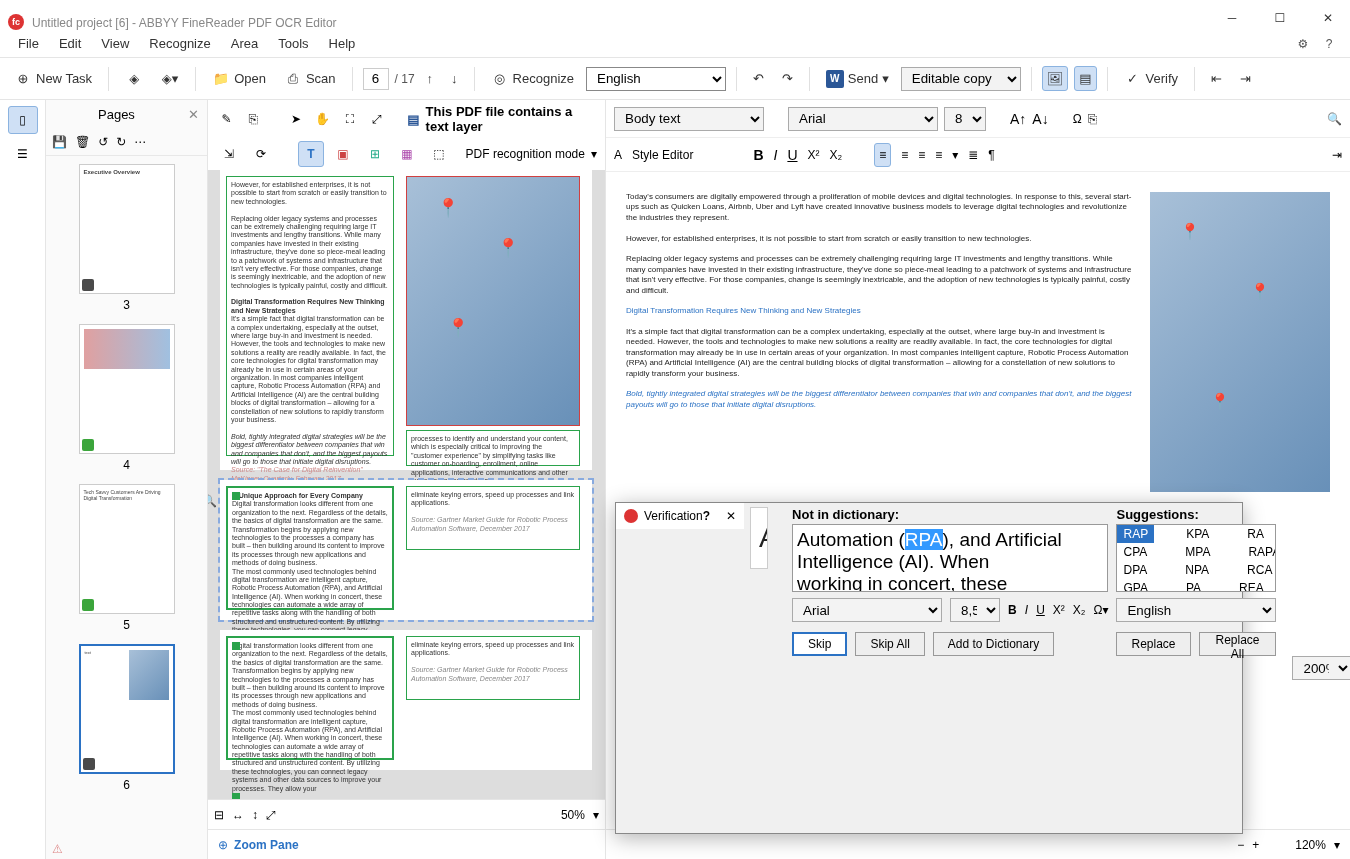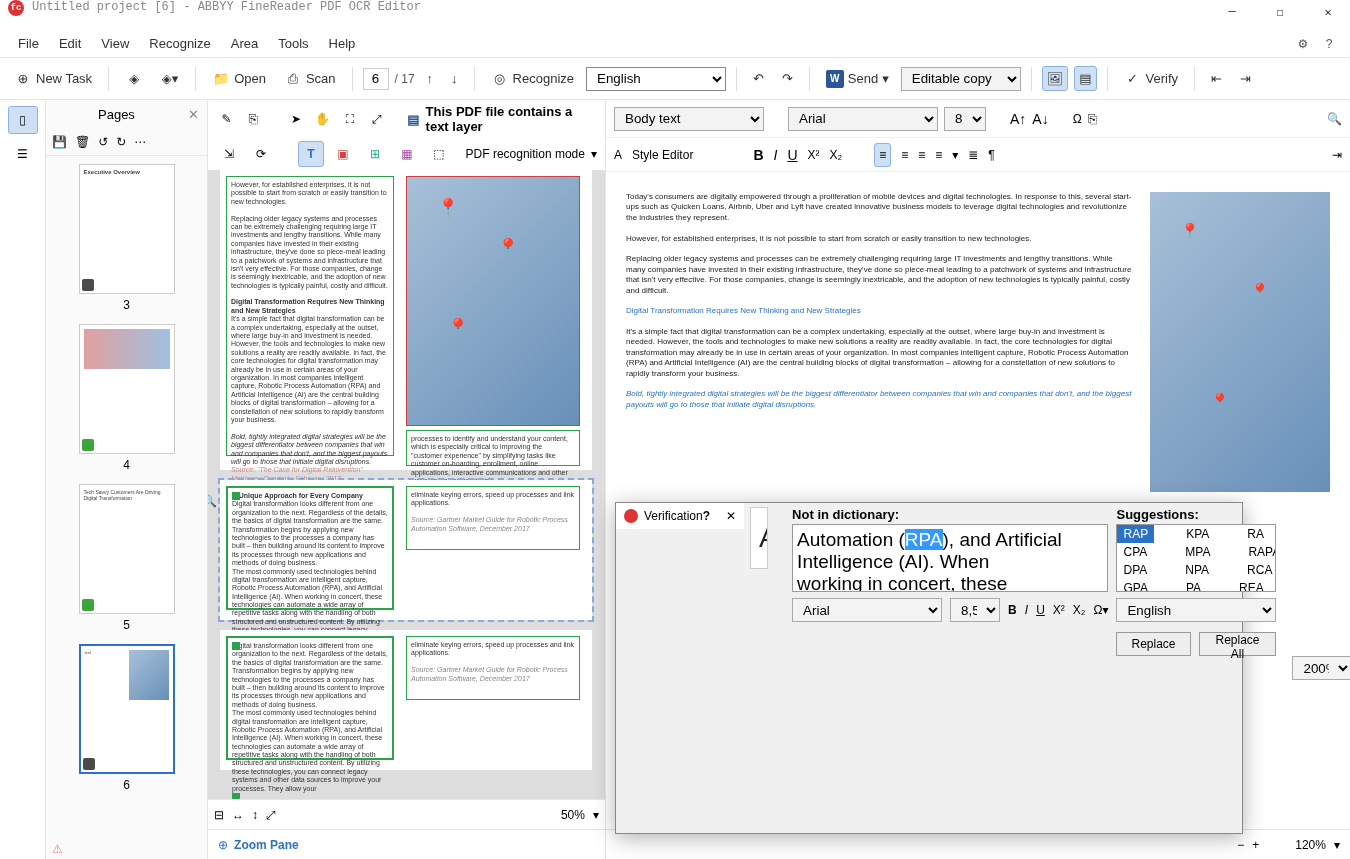--- a/index.html
+++ b/index.html
@@ -1,17 +1,17 @@
 <!DOCTYPE html>
 <html><head>
 <meta charset="utf-8">
 <style>
 * { box-sizing: border-box; margin: 0; padding: 0; }
 body { font-family: "Segoe UI", Arial, sans-serif; font-size: 12px; background: #f5f5f5; overflow: hidden; width: 1350px; height: 859px; position: relative; }
-.titlebar { height: 30px; background: #fff; display: flex; align-items: flex-start; padding: 0 8px; font-family: Liberation Mono, monospace; }
+.titlebar { height: 30px; background: #fff; display: flex; align-items: flex-end; padding: 0 8px; }
 .titlebar .app-icon { width: 16px; height: 16px; background: #d33; border-radius: 50%; margin-right: 8px; display: flex; align-items: center; justify-content: center; color: #fff; font-size: 9px; font-weight: bold; }
 .titlebar .title { color: #888; font-size: 12px; flex: 1; }
 .titlebar .winbtns { display: flex; gap: 20px; }
 .titlebar .winbtn { width: 28px; height: 24px; display: flex; align-items: center; justify-content: center; color: #333; }
 .menubar { height: 28px; background: #fff; display: flex; align-items: center; padding: 0 8px; border-bottom: 1px solid #e5e5e5; }
 .menubar .menu-item { padding: 4px 10px; color: #333; font-size: 13px; }
 .menubar .spacer { flex: 1; }
 .menubar .icon-btn { width: 26px; height: 26px; display: flex; align-items: center; justify-content: center; color: #555; }
 .toolbar { height: 42px; background: #fff; display: flex; align-items: center; padding: 0 8px; border-bottom: 1px solid #e5e5e5; gap: 6px; }
 .tb-btn { display: flex; align-items: center; gap: 4px; padding: 4px 6px; color: #333; font-size: 13px; }
@@ -385,20 +385,25 @@
       <div class="verif-fmt">
         <select class="style-select" style="width:150px"><option>Arial</option></select>
         <select class="style-select" style="width:50px"><option>8,5</option></select>
         <span style="font-weight:bold">B</span>
         <span style="font-style:italic">I</span>
         <span style="text-decoration:underline">U</span>
         <span>X²</span>
         <span>X₂</span>
         <span>Ω▾</span>
       </div>
+      <div class="verif-btns">
+        <button class="dlg-btn primary">Skip</button>
+        <button class="dlg-btn">Skip All</button>
+        <button class="dlg-btn">Add to Dictionary</button>
+      </div>
     </div>
     <div class="verif-right">
       <div class="verif-label">Suggestions:</div>
       <div class="sugg-list">
         <div class="sugg-row">
           <span class="sugg-item sel">RAP</span>
           <span class="sugg-item">KPA</span>
           <span class="sugg-item">RA</span>
           <span class="sugg-item">R</span>
         </div>

